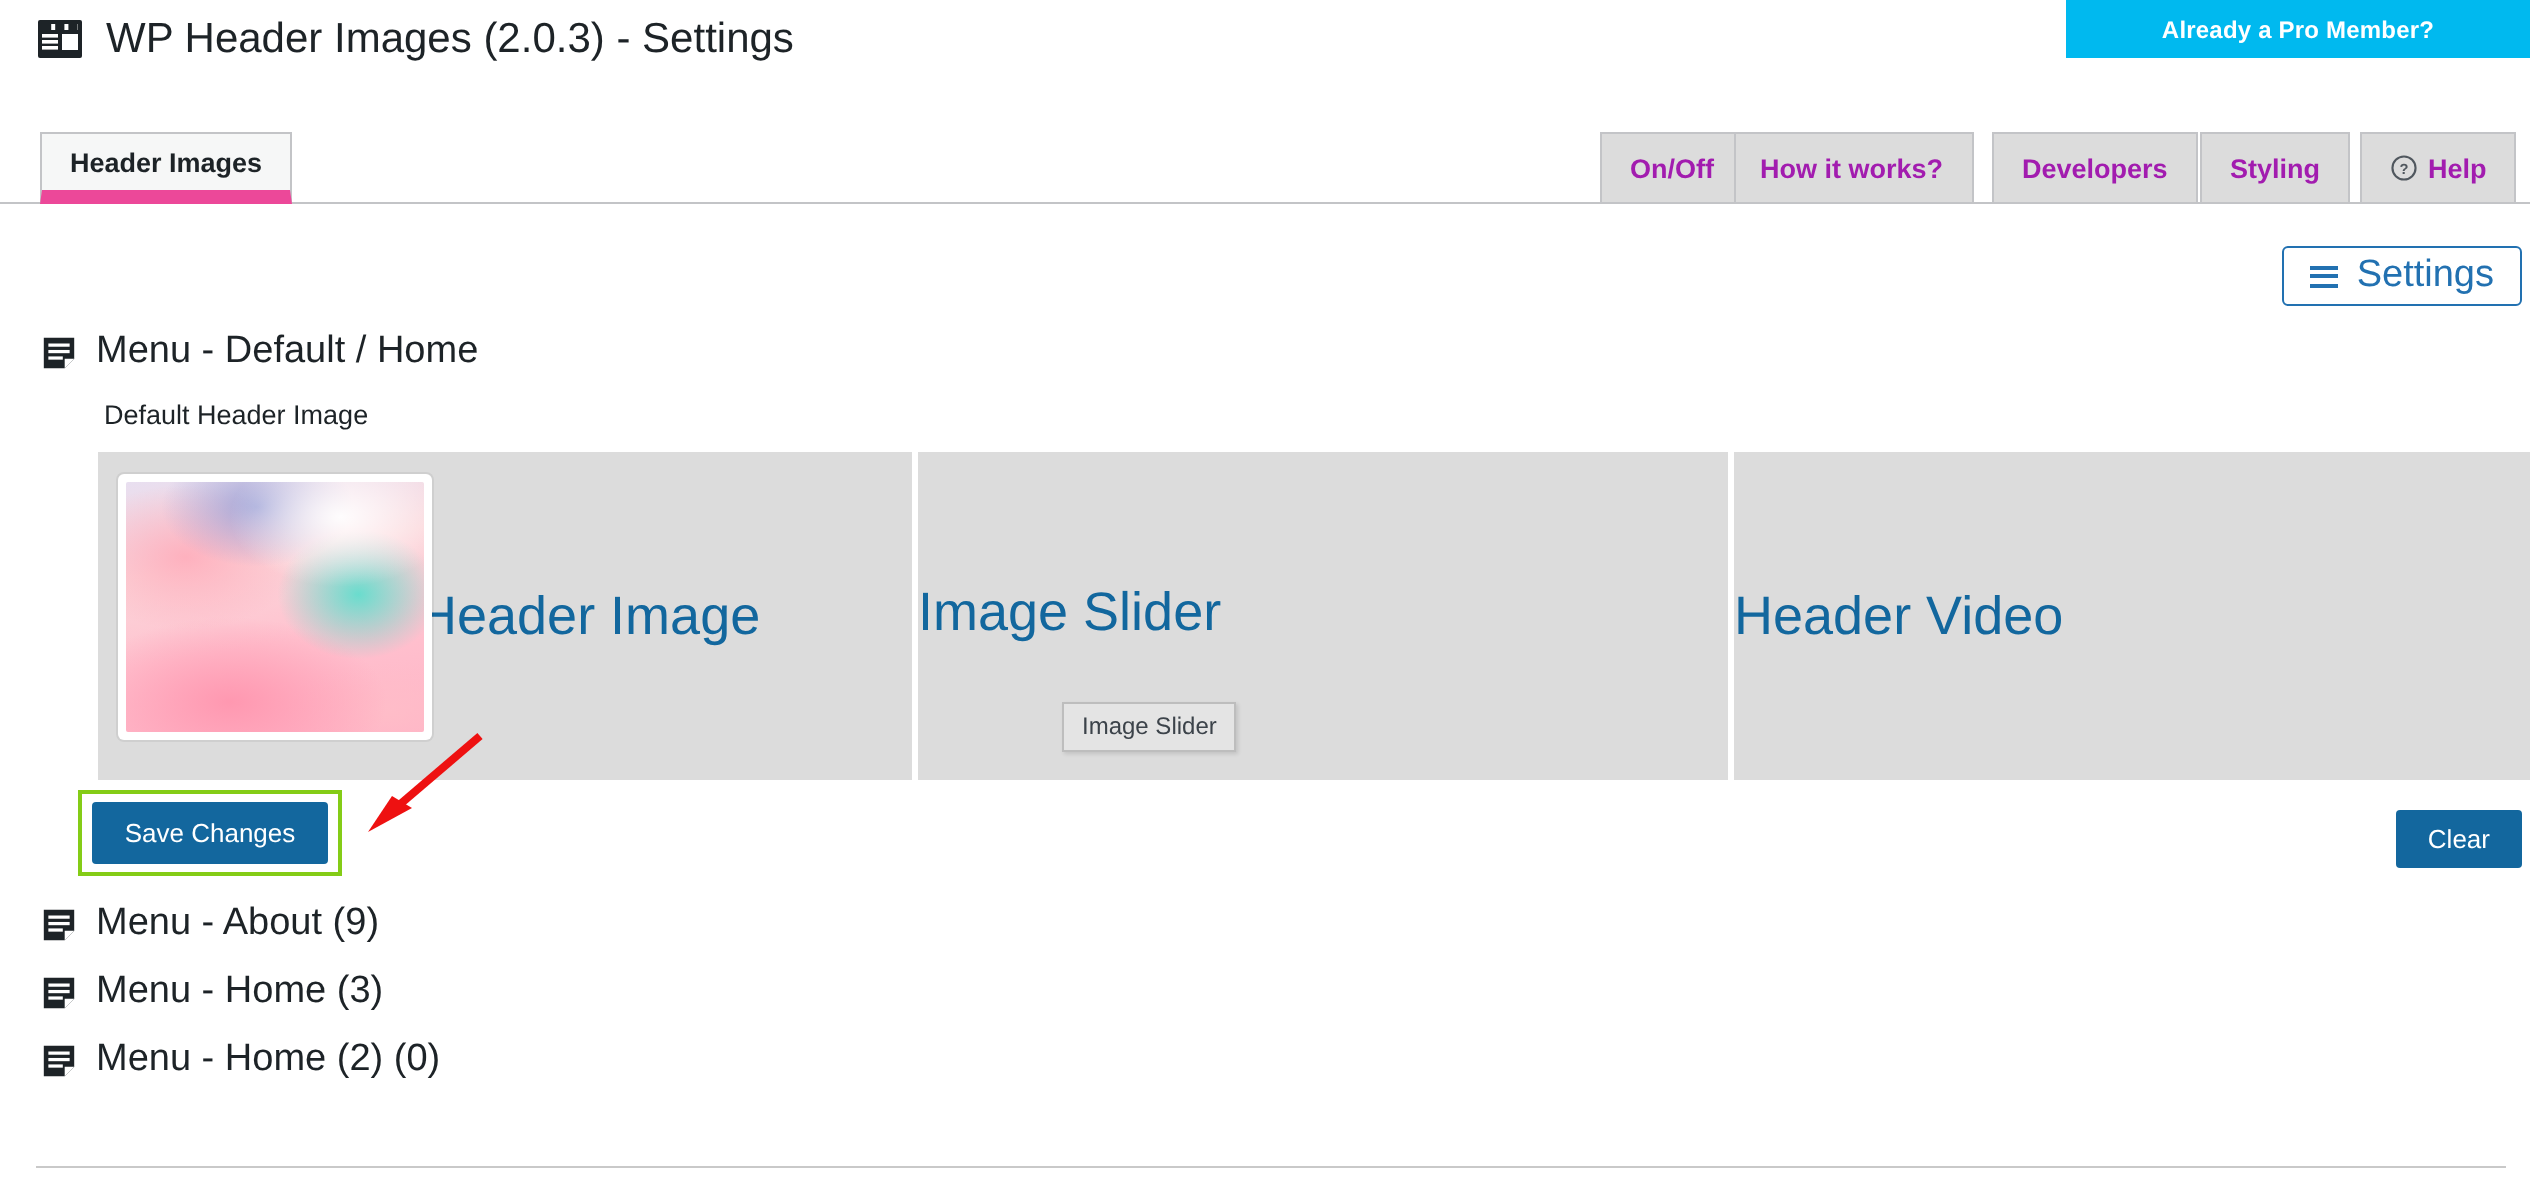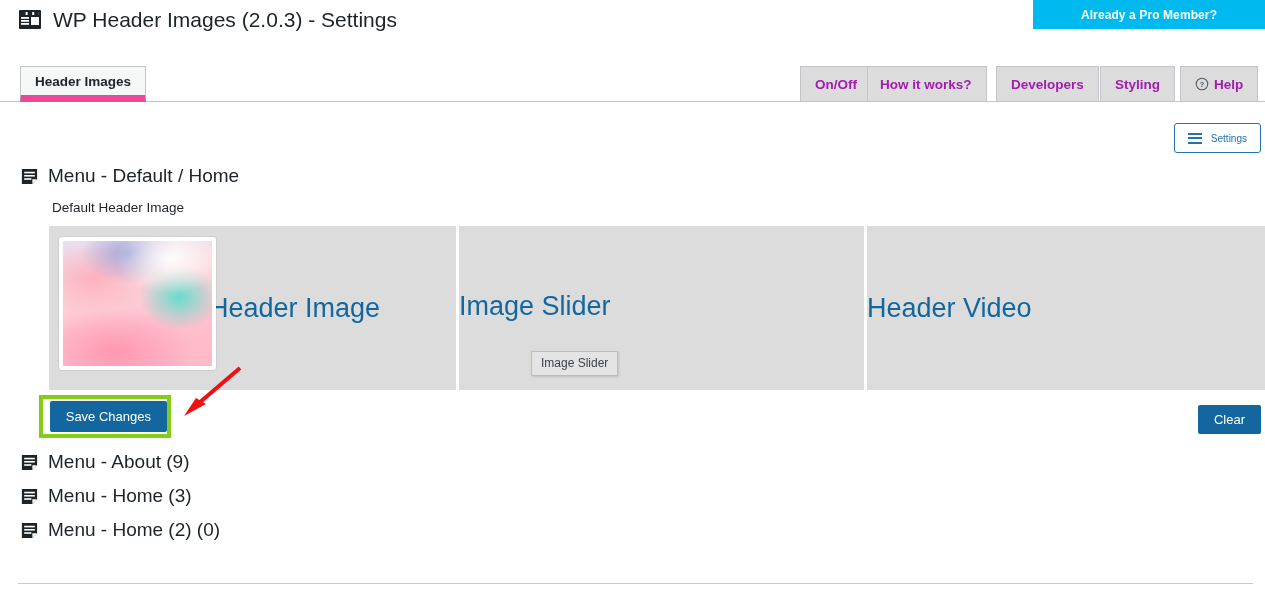--- a/index.html
+++ b/index.html
@@ -58,21 +58,21 @@
   }
   .tab .help-ic { margin-right: 5px; display:inline-flex; }
 
   
   .settings-btn {
     position: absolute; right: 4px; top: 123px;
     height: 30px; padding: 0 13px;
     display: flex; align-items: center; gap: 9px;
     border: 1px solid #2271b1; border-radius: 3px;
     background: #ffffff; color: #2271b1;
-    font-size: 10px;
+    font-size: 19px;
   }
   .ham { display: inline-flex; flex-direction: column; gap: 2.5px; }
   .ham i { display:block; width: 14px; height: 2px; background: #2271b1; }
 
   
   .menu-head {
     position: absolute; left: 20px; top: 165px;
     display: flex; align-items: center; gap: 9px;
   }
   .menu-ic { width: 19px; height: 19px; display:block; }
@@ -131,22 +131,22 @@
     font-size: 12px;
     padding: 4px 9px 5px;
     white-space: nowrap;
     box-shadow: 1px 1px 2px rgba(0,0,0,0.12);
   }
 
   
   .save-wrap {
     position: absolute; left: 39px; top: 395px;
     width: 132px; height: 43px;
-    border: 4px solid #84cc16;
-    display: flex; align-items: center; justify-content: flex-end;
+    border: 2px solid #84cc16;
+    display: flex; align-items: center; justify-content: center;
   }
   .btn-primary {
     background: #13679e; color: #ffffff;
     font-size: 13px;
     border: none; border-radius: 2px;
     padding: 8px 16px;
     white-space: nowrap;
   }
   .clear-btn {
     position: absolute; right: 4px; top: 405px;

